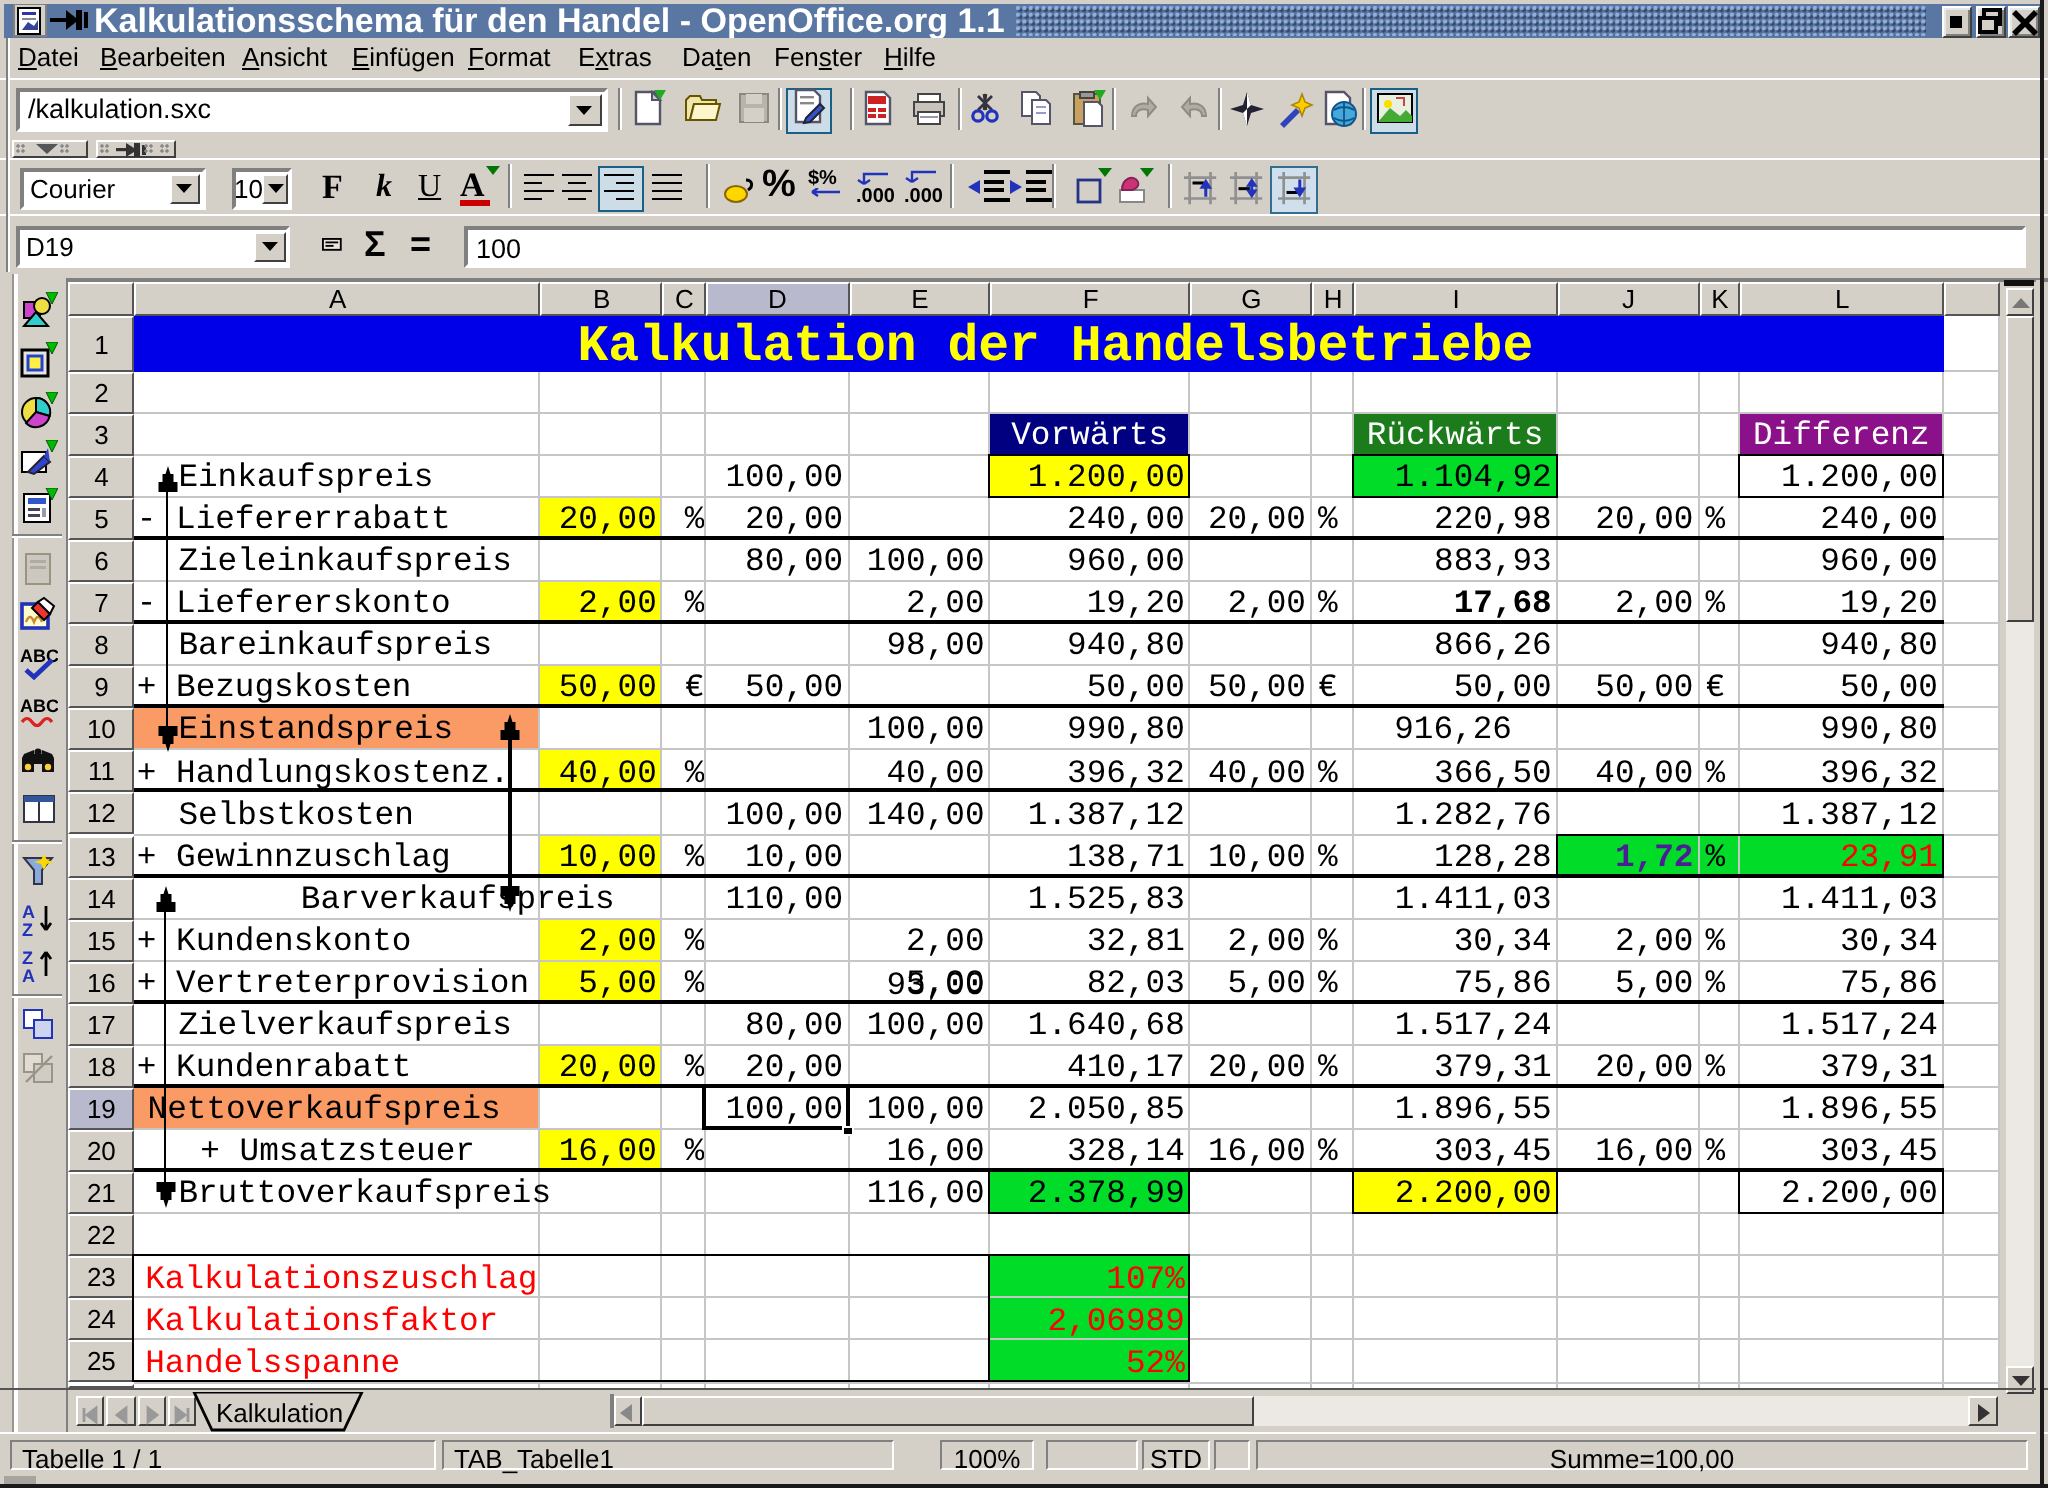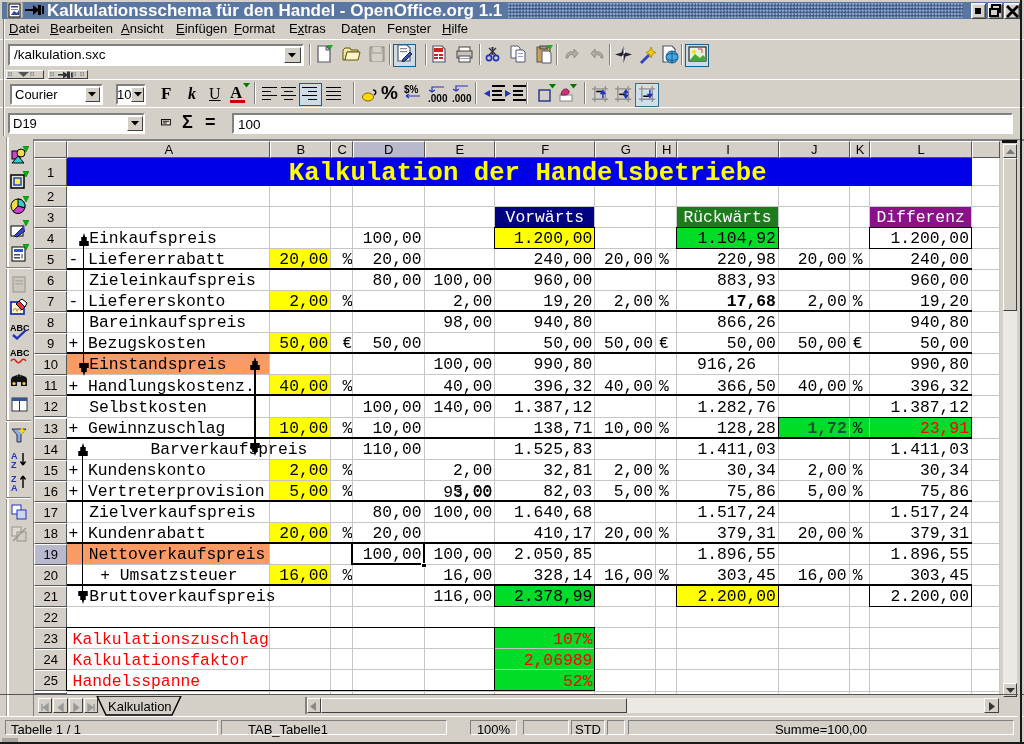--- a/index.html
+++ b/index.html
@@ -580,21 +580,21 @@
 <div class="cell" style="left:677.2px;top:568.2px;width:100.7px;height:18.1px;text-align:right;padding-right:2.0px;line-height:16px;">303,45</div>
 <div class="cell" style="left:778.9px;top:568.2px;width:69.8px;height:18.1px;text-align:right;padding-right:2.0px;line-height:16px;">16,00</div>
 <div class="cell" style="left:870.3px;top:568.2px;width:100.7px;height:18.1px;text-align:right;padding-right:2.0px;line-height:16px;">303,45</div>
 <div class="cell" style="left:424.6px;top:589.3px;width:69.7px;height:18.1px;text-align:right;padding-right:2.0px;line-height:16px;">116,00</div>
 <div class="cell" style="left:495.3px;top:589.3px;width:99.1px;height:18.1px;text-align:right;padding-right:2.0px;line-height:16px;">2.378,99</div>
 <div class="cell" style="left:677.2px;top:589.3px;width:100.7px;height:18.1px;text-align:right;padding-right:2.0px;line-height:16px;">2.200,00</div>
 <div class="cell" style="left:870.3px;top:589.3px;width:100.7px;height:18.1px;text-align:right;padding-right:2.0px;line-height:16px;">2.200,00</div>
 <div class="cell" style="left:495.3px;top:631.5px;width:99.1px;height:18.1px;text-align:right;padding-right:2.0px;line-height:16px;color:#ff0000;">107%</div>
 <div class="cell" style="left:495.3px;top:652.6px;width:99.1px;height:18.1px;text-align:right;padding-right:2.0px;line-height:16px;color:#ff0000;">2,06989</div>
 <div class="cell" style="left:495.3px;top:673.6px;width:99.1px;height:18.1px;text-align:right;padding-right:2.0px;line-height:16px;color:#ff0000;">52%</div>
-<div class="cell" style="left:778.9px;top:420.7px;width:69.8px;height:18.1px;text-align:right;padding-right:2.0px;line-height:16px;color:#14532d;font-weight:bold;">1,72</div>
+<div class="cell" style="left:778.9px;top:420.7px;width:69.8px;height:18.1px;text-align:right;padding-right:2.0px;line-height:16px;color:#4c1d95;font-weight:bold;">1,72</div>
 <div class="cell" style="left:331.4px;top:252.0px;width:20.5px;height:18.1px;line-height:16px;padding-left:11px;">%</div>
 <div class="cell" style="left:656.0px;top:252.0px;width:20.2px;height:18.1px;line-height:16px;padding-left:3px;">%</div>
 <div class="cell" style="left:849.7px;top:252.0px;width:19.6px;height:18.1px;line-height:16px;padding-left:3px;">%</div>
 <div class="cell" style="left:331.4px;top:294.2px;width:20.5px;height:18.1px;line-height:16px;padding-left:11px;">%</div>
 <div class="cell" style="left:656.0px;top:294.2px;width:20.2px;height:18.1px;line-height:16px;padding-left:3px;">%</div>
 <div class="cell" style="left:849.7px;top:294.2px;width:19.6px;height:18.1px;line-height:16px;padding-left:3px;">%</div>
 <div class="cell" style="left:331.4px;top:336.4px;width:20.5px;height:18.1px;line-height:16px;padding-left:11px;">€</div>
 <div class="cell" style="left:656.0px;top:336.4px;width:20.2px;height:18.1px;line-height:16px;padding-left:3px;">€</div>
 <div class="cell" style="left:849.7px;top:336.4px;width:19.6px;height:18.1px;line-height:16px;padding-left:3px;">€</div>
 <div class="cell" style="left:331.4px;top:378.5px;width:20.5px;height:18.1px;line-height:16px;padding-left:11px;">%</div>
@@ -623,21 +623,21 @@
 <div class="cell" style="left:67.4px;top:336.4px;width:201.9px;height:18.1px;line-height:16px;padding-left:1px;">+&nbsp;Bezugskosten</div>
 <div class="cell" style="left:67.4px;top:357.4px;width:201.9px;height:18.1px;line-height:16px;padding-left:21.8px;">Einstandspreis</div>
 <div class="cell" style="left:67.4px;top:378.5px;width:201.9px;height:18.1px;line-height:16px;padding-left:1px;">+&nbsp;Handlungskostenz.</div>
 <div class="cell" style="left:67.4px;top:399.6px;width:201.9px;height:18.1px;line-height:16px;padding-left:21.8px;">Selbstkosten</div>
 <div class="cell" style="left:67.4px;top:420.7px;width:201.9px;height:18.1px;line-height:16px;padding-left:1px;">+&nbsp;Gewinnzuschlag</div>
 <div class="cell" style="left:67.4px;top:441.8px;width:201.9px;height:18.1px;line-height:16px;padding-left:39px;margin-left:44px;">Barverkaufspreis</div>
 <div class="cell" style="left:67.4px;top:462.8px;width:201.9px;height:18.1px;line-height:16px;padding-left:1px;">+&nbsp;Kundenskonto</div>
 <div class="cell" style="left:67.4px;top:483.9px;width:201.9px;height:18.1px;line-height:16px;padding-left:1px;">+&nbsp;Vertreterprovision</div>
 <div class="cell" style="left:67.4px;top:505.0px;width:201.9px;height:18.1px;line-height:16px;padding-left:21.8px;">Zielverkaufspreis</div>
 <div class="cell" style="left:67.4px;top:526.1px;width:201.9px;height:18.1px;line-height:16px;padding-left:1px;">+&nbsp;Kundenrabatt</div>
-<div class="cell" style="left:67px;top:547.2px;width:227px;height:18.1px;line-height:16px;padding-left:21.8px;">Nettoverkaufspreis</div>
+<div class="cell" style="left:52px;top:547.2px;width:227px;height:18.1px;line-height:16px;padding-left:21.8px;">Nettoverkaufspreis</div>
 <div class="cell" style="left:67.4px;top:568.2px;width:201.9px;height:18.1px;line-height:16px;padding-left:1px;text-align:center;">+&nbsp;Umsatzsteuer</div>
 <div class="cell" style="left:67.4px;top:589.3px;width:210.9px;height:18.1px;padding-left:21.8px;line-height:16px;">Bruttoverkaufspreis</div>
 <div class="cell" style="left:67.4px;top:631.5px;width:201.9px;height:18.1px;line-height:16px;padding-left:5.2px;color:#ff0000;">Kalkulationszuschlag</div>
 <div class="cell" style="left:67.4px;top:652.6px;width:201.9px;height:18.1px;line-height:16px;padding-left:5.2px;color:#ff0000;">Kalkulationsfaktor</div>
 <div class="cell" style="left:67.4px;top:673.6px;width:201.9px;height:18.1px;line-height:16px;padding-left:5.2px;color:#ff0000;">Handelsspanne</div>
 <div class="" style="left:67.4px;top:267.9px;width:904.6px;height:2.0px;background:#000;"></div>
 <div class="" style="left:67.4px;top:310.1px;width:904.6px;height:2.0px;background:#000;"></div>
 <div class="" style="left:67.4px;top:352.2px;width:904.6px;height:2.0px;background:#000;"></div>
 <div class="" style="left:67.4px;top:394.4px;width:904.6px;height:2.0px;background:#000;"></div>
 <div class="" style="left:67.4px;top:436.6px;width:904.6px;height:2.0px;background:#000;"></div>
@@ -723,21 +723,21 @@
 <div class="up" style="left:321.0px;top:698.0px;width:306.0px;height:15.0px;"></div>
 <div class="" style="left:627.0px;top:698.0px;width:357.0px;height:15.0px;background:#ece9e4;"></div>
 <div class="up" style="left:984.0px;top:698.0px;width:14.5px;height:15.0px;"></div>
 <svg style="position:absolute;left:989px;top:702px" width="6" height="9">
     <path d="M0 0 L6 4.5 L0 9 Z" fill="#333"></path>
   </svg>
 <div class="" style="left:0.0px;top:716.0px;width:1024.0px;height:21.0px;background:#d4d0c8;border-top:1px solid #fff;"></div>
 <div class="" style="left:5.0px;top:720.0px;width:213.0px;height:15.0px;border:1px solid;border-color:#808080 #fff #fff #808080;"></div>
 <div class="t" style="left:5.0px;top:723.0px;width:213.0px;height:13.0px;font-size:13px;line-height:13px;padding-left:6px;">Tabelle 1 / 1</div>
 <div class="" style="left:221.0px;top:720.0px;width:226.0px;height:15.0px;border:1px solid;border-color:#808080 #fff #fff #808080;"></div>
-<div class="t" style="left:221.0px;top:723.0px;width:246px;height:13.0px;font-size:13px;line-height:13px;padding-left:6px;margin-left:21px;">TAB_Tabelle1</div>
+<div class="t" style="left:221.0px;top:723.0px;width:246px;height:13.0px;font-size:13px;line-height:13px;padding-left:6px;">TAB_Tabelle1</div>
 <div class="" style="left:470.0px;top:720.0px;width:47.0px;height:15.0px;border:1px solid;border-color:#808080 #fff #fff #808080;"></div>
 <div class="t" style="left:470.0px;top:723.0px;width:47.0px;height:13.0px;font-size:13px;line-height:13px;text-align:center;">100%</div>
 <div class="" style="left:523.0px;top:720.0px;width:46.0px;height:15.0px;border:1px solid;border-color:#808080 #fff #fff #808080;"></div>
 <div class="" style="left:571.0px;top:720.0px;width:34.0px;height:15.0px;border:1px solid;border-color:#808080 #fff #fff #808080;"></div>
 <div class="t" style="left:571.0px;top:723.0px;width:34.0px;height:13.0px;font-size:13px;line-height:13px;text-align:center;">STD</div>
 <div class="" style="left:607.0px;top:720.0px;width:18.0px;height:15.0px;border:1px solid;border-color:#808080 #fff #fff #808080;"></div>
 <div class="" style="left:628.0px;top:720.0px;width:386.0px;height:15.0px;border:1px solid;border-color:#808080 #fff #fff #808080;"></div>
 <div class="t" style="left:628.0px;top:723.0px;width:386.0px;height:13.0px;font-size:13px;line-height:13px;text-align:center;">Summe=100,00</div>
 <div class="" style="left:0.0px;top:737.0px;width:1024.0px;height:7.0px;background:#d4d0c8;"></div>
 <div class="" style="left:2.0px;top:738.0px;width:16.0px;height:5.0px;background:#a8a4a0;"></div>

